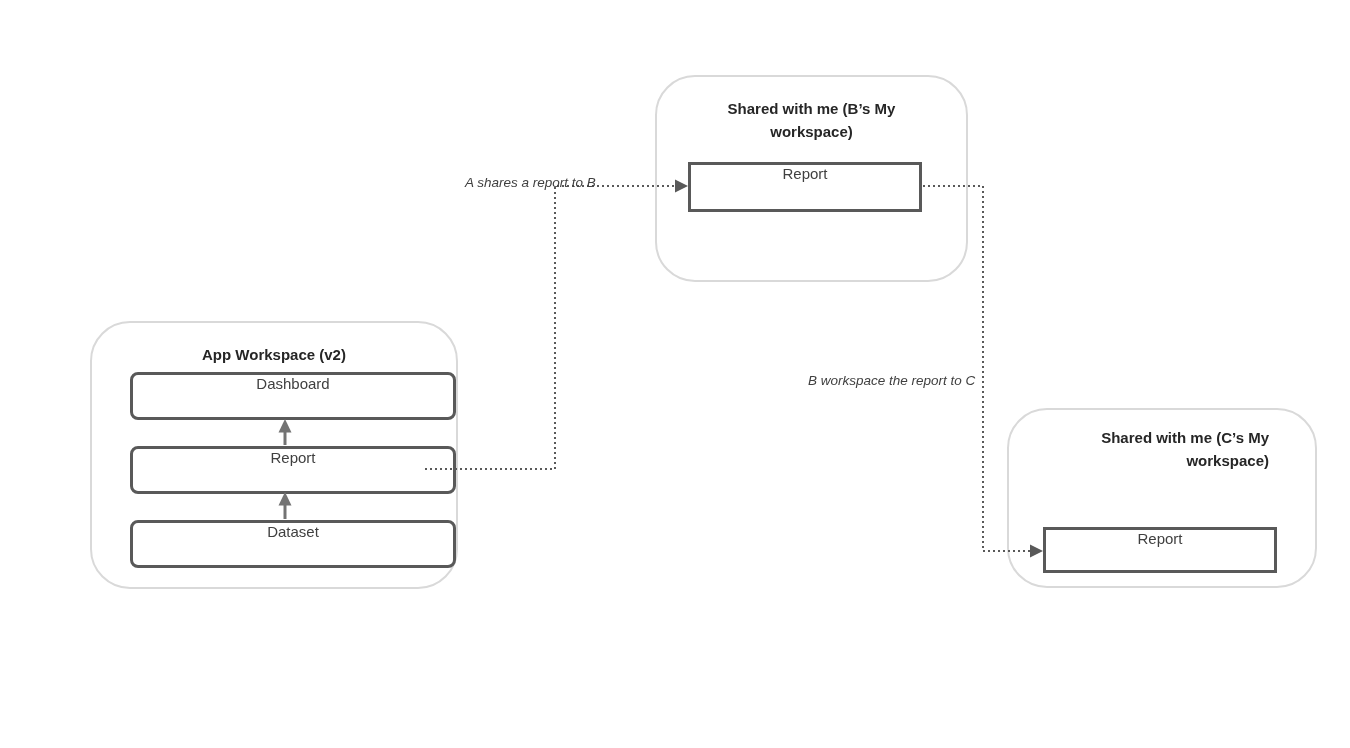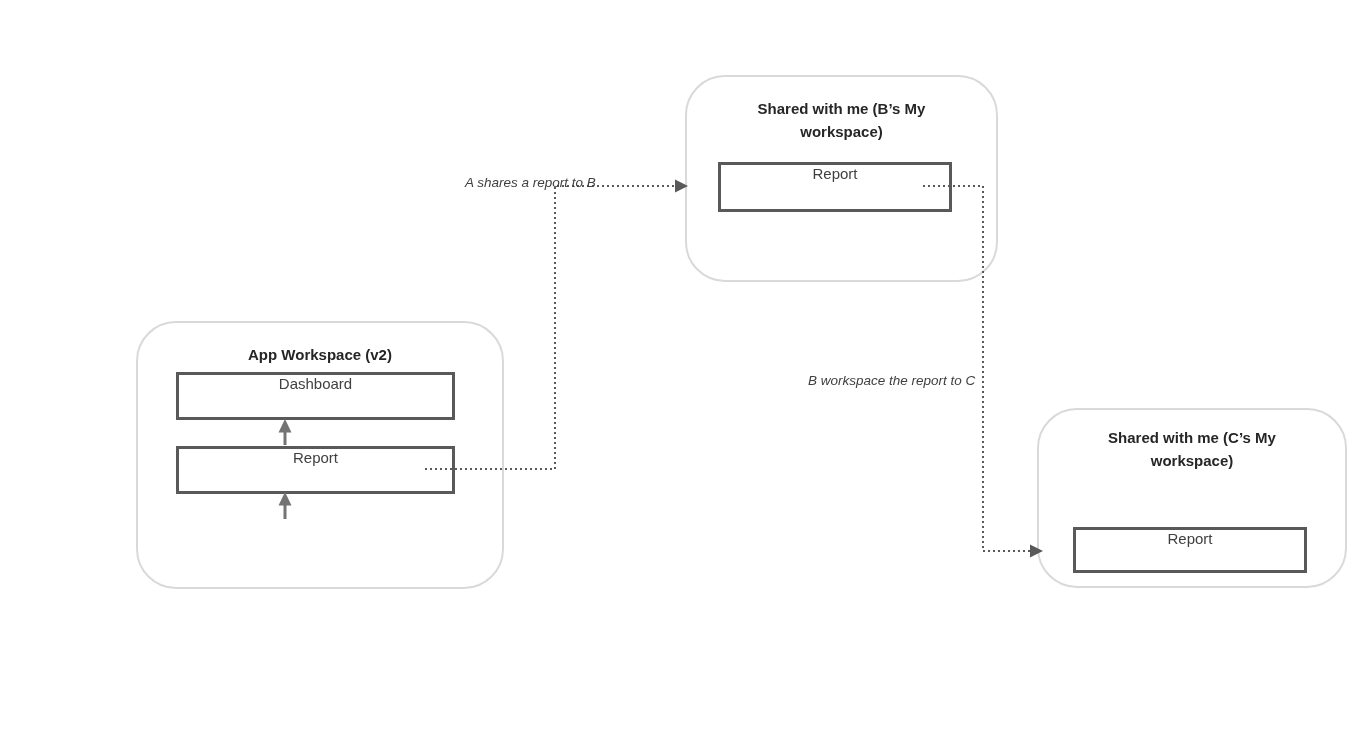--- a/index.html
+++ b/index.html
@@ -18,46 +18,45 @@
     width: 1350px; height: 748px;
     pointer-events: none;
     z-index: 3;
   }
   .workspace {
     position: absolute;
     background: #ffffff;
     border: 2px solid #d9d9d9;
     border-radius: 40px;
     z-index: 1;
-    margin-left: 30px;
   }
-  #app-workspace  { left: 106px; top: 321px; width: 368px; height: 268px; }
+  #app-workspace  { left: 90px; top: 321px; width: 368px; height: 268px; }
   #b-workspace    { left: 655px; top:  75px; width: 313px; height: 207px; }
   #c-workspace    { left: 1007px; top: 408px; width: 310px; height: 180px; }
   .ws-title {
     font-weight: bold;
     font-size: 15px;
     color: #262626;
     text-align: center;
     max-width: 214px;
     margin: 20px auto 0;
     line-height: 1.55;
   }
-  #c-workspace .ws-title { margin-top: 16px; }
+  #c-workspace .ws-title { margin-top: 16px; text-align: right; }
   .node {
     position: absolute;
     background: #ffffff;
     border: 3px solid #595959;
     display: flex;
     justify-content: center;
     font-size: 15px;
     color: #404040;
     z-index: 2;
   }
-  #app-workspace .node { left: 38px; width: 279px; height: 48px; }
+  #app-workspace .node { left: 38px; width: 326px; height: 48px; border-radius: 8px; }
   #node-dashboard { top: 49px; }
   #node-app-report { top: 123px; }
   #node-dataset { top: 197px; }
   #node-b-report { left: 31px; top: 85px; width: 234px; height: 50px; }
   #node-c-report { left: 34px; top: 117px; width: 234px; height: 46px; }
   .annotation {
     position: absolute;
     font-style: italic;
     font-size: 13.5px;
     color: #404040;
@@ -92,20 +91,23 @@
   </svg>
 
   <div class="workspace" id="app-workspace">
     <div class="ws-title">App Workspace (v2)</div>
     <div class="node" id="node-dashboard">
       <span>Dashboard</span>
     </div>
     <div class="node" id="node-app-report">
       <span>Report</span>
     </div>
+    <div class="node" id="node-dataset">
+      <span>Dataset</span>
+    </div>
   </div>
 
   <div class="workspace" id="b-workspace">
     <div class="ws-title">Shared with me (B’s My workspace)</div>
     <div class="node" id="node-b-report">
       <span>Report</span>
     </div>
   </div>
 
   <div class="workspace" id="c-workspace">

